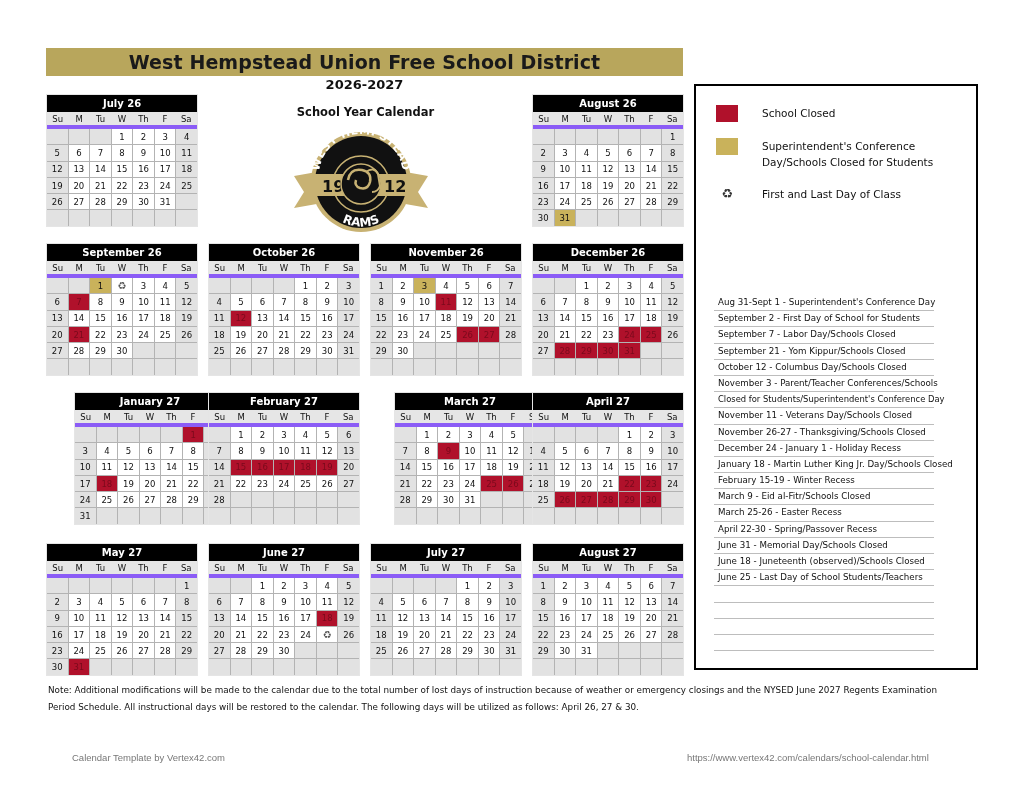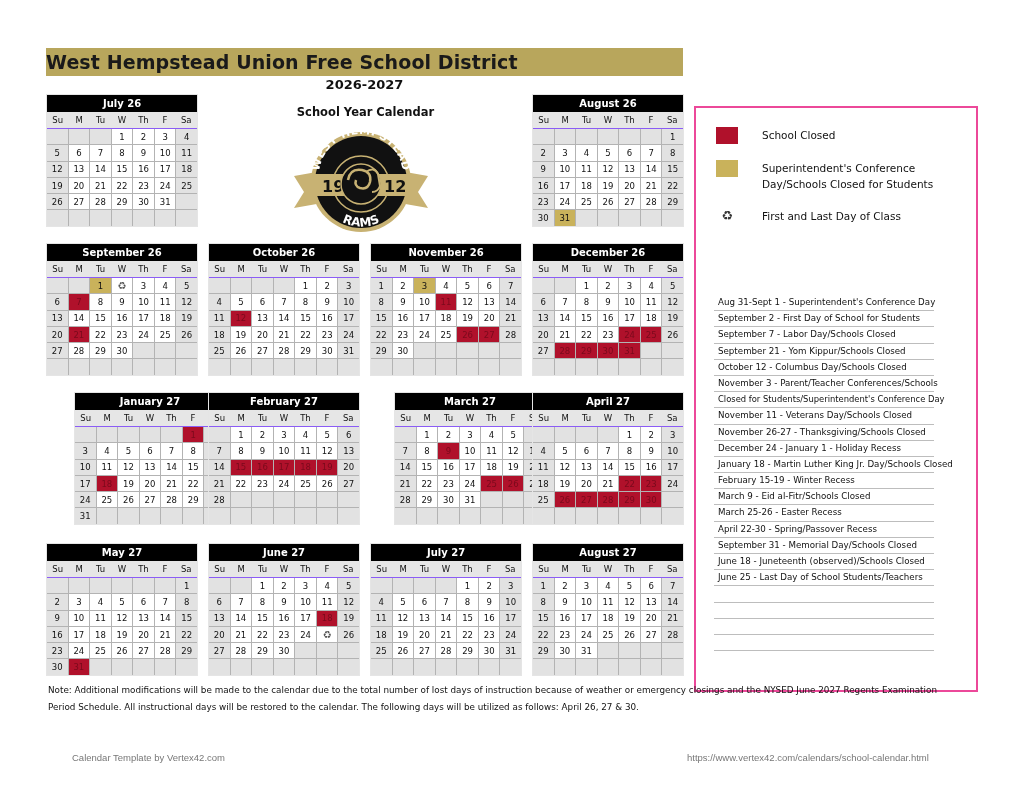--- a/index.html
+++ b/index.html
@@ -1,35 +1,35 @@
 <!DOCTYPE html>
 <html><head>
 <meta charset="utf-8">
 <style>
   * { box-sizing: border-box; margin: 0; padding: 0; }
   body { width: 1024px; height: 791px; background: #fff; font-family: "DejaVu Sans", sans-serif; position: relative; overflow: hidden; color: #111; }
-  .title-bar { position: absolute; left: 46px; top: 48px; width: 637px; height: 28px; background: #b8a65c; display: flex; align-items: center; justify-content: flex-start; }
+  .title-bar { position: absolute; left: 46px; top: 48px; width: 637px; height: 28px; background: #b8a65c; display: flex; align-items: center; justify-content: center; }
   .title-bar span { font-family: "DejaVu Sans", sans-serif; font-weight: bold; font-size: 19px; color: #1a1a1a; letter-spacing: 0.1px; }
   .year { position: absolute; left: 46px; top: 77px; width: 637px; text-align: center; font-weight: bold; font-size: 13px; }
   .subtitle { position: absolute; left: 283px; top: 105px; width: 165px; text-align: center; font-weight: bold; font-size: 11.5px; }
   .logo { position: absolute; left: 292px; top: 126px; width: 138px; height: 110px; }
 
   .month { position: absolute; width: 152px; background: #e5e5e5; padding: 1px; }
   .month .mhead { height: 17px; background: #000; color: #fff; font-weight: bold; font-size: 10px; display: flex; align-items: center; justify-content: center; }
-  .month .dow { display: grid; grid-template-columns: repeat(7, 1fr); background: #e6e6e6; height: 17px; border-bottom: 1px solid #8b5cf6; }
+  .month .dow { display: grid; grid-template-columns: repeat(7, 1fr); background: #e6e6e6; height: 17px; border-bottom: 4px solid #8b5cf6; }
   .month .dow span { font-size: 8.5px; display: flex; align-items: center; justify-content: center; }
   .month .grid { display: grid; grid-template-columns: repeat(7, 1fr); gap: 1px; background: #b3b3b3; }
   .month .cell { height: 15.3px; background: #fff; font-size: 8.5px; display: flex; align-items: center; justify-content: center; }
   .month .cell.we { background: #e2e2e2; }
   .month .cell.empty { background: #e2e2e2; }
   .month .cell.closed { background: #b0112b; color: #7a0a1c; }
   .month .cell.conf { background: #c9b25b; }
   .month .cell.ram { font-size: 10px; color: #555; }
 
-  .legend-box { position: absolute; left: 694px; top: 106px; width: 284px; height: 586px; border: 2px solid #ec4899; }
+  .legend-box { position: absolute; left: 694px; top: 84px; width: 284px; height: 586px; border: 2px solid #000000; }
   .legend-item { position: absolute; left: 20px; display: flex; align-items: flex-start; }
   .swatch { width: 22px; height: 17px; margin-right: 24px; }
   .legend-text { font-size: 10.5px; line-height: 16px; }
   .ram-glyph { width: 22px; margin-right: 24px; font-size: 13px; text-align: center; color: #333; }
 
   .events { position: absolute; left: 714px; top: 295px; width: 220px; }
   .event { height: 16.2px; border-bottom: 1.5px solid #bdbdbd; font-size: 8.7px; line-height: 15px; padding-left: 4px; white-space: nowrap; }
 
   .note { position: absolute; left: 48px; top: 682px; font-size: 8.8px; line-height: 17px; width: 900px; }
   .footer-left { position: absolute; left: 72px; top: 752px; font-size: 9.5px; color: #777; font-family: "Liberation Sans", sans-serif; }
@@ -884,21 +884,21 @@
     <div class="event">November 3 - Parent/Teacher Conferences/Schools</div>
     <div class="event" style="font-size: 8.4px;"> Closed for Students/Superintendent's Conference Day</div>
     <div class="event">November 11 - Veterans Day/Schools Closed</div>
     <div class="event">November 26-27 - Thanksgiving/Schools Closed</div>
     <div class="event">December 24 - January 1 - Holiday Recess</div>
     <div class="event">January 18 - Martin Luther King Jr. Day/Schools Closed</div>
     <div class="event">February 15-19 - Winter Recess</div>
     <div class="event">March 9 - Eid al-Fitr/Schools Closed</div>
     <div class="event">March 25-26 - Easter Recess</div>
     <div class="event">April 22-30 - Spring/Passover Recess</div>
-    <div class="event">September 31 - Memorial Day/Schools Closed</div>
+    <div class="event">June 31 - Memorial Day/Schools Closed</div>
     <div class="event">June 18 - Juneteenth (observed)/Schools Closed</div>
     <div class="event">June 25 - Last Day of School Students/Teachers</div>
     <div class="event"></div>
     <div class="event"></div>
     <div class="event"></div>
     <div class="event"></div>
   </div>
 
 <div class="note">
   <div>Note:  Additional modifications will be made to the calendar due to the total number of lost days of instruction because of weather or emergency closings and the NYSED June 2027 Regents Examination</div>

